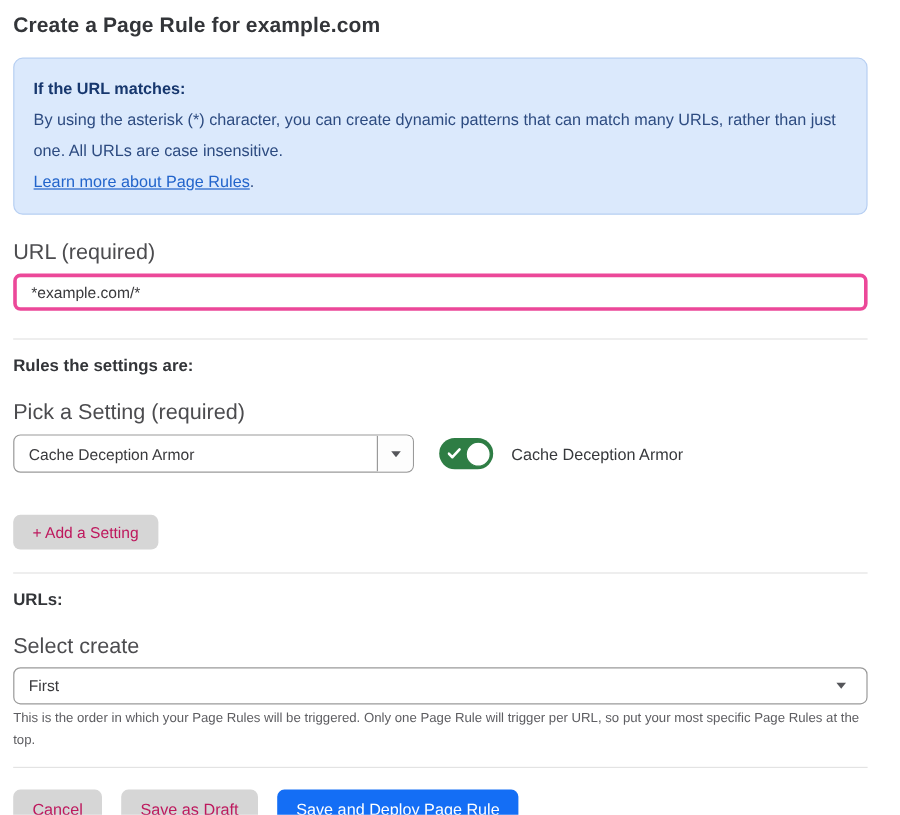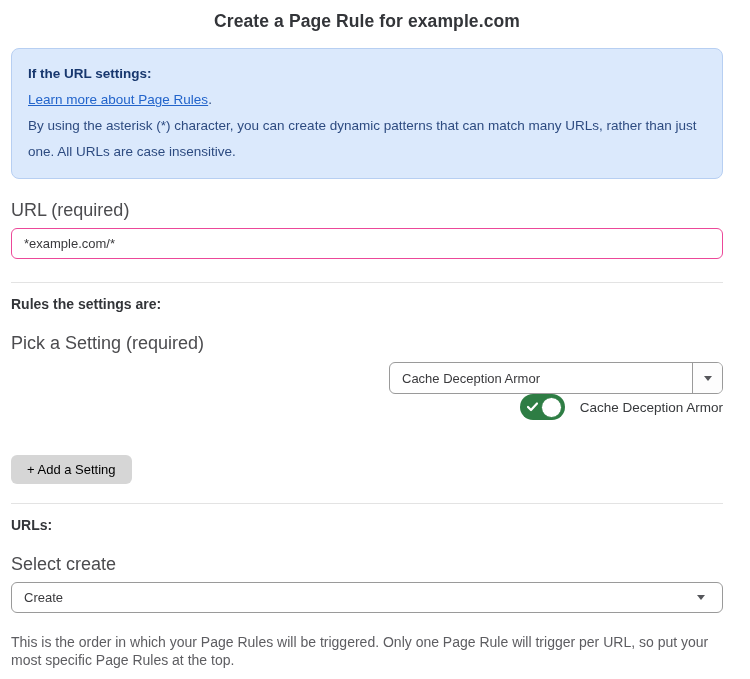--- a/index.html
+++ b/index.html
@@ -11,21 +11,20 @@
     position: relative;
   }
   .page {
     padding: 11px 27px 0 11px; 
   }
   h1.page-title {
     font-size: 17.5px;
     font-weight: bold;
     color: #333539;
     letter-spacing: 0.1px;
-    text-align: center;
   }
   .info-box {
     margin-top: 16px;
     background: #dbe9fc;
     border: 1px solid #b7cff2;
     border-radius: 8px;
     padding: 12px 16px 13px 16px;
     font-size: 13.5px;
     line-height: 26px;
   }
@@ -41,21 +40,21 @@
   }
   .field-label {
     font-size: 18px;
     color: #4c4c4f;
     margin-top: 21px;
   }
   .text-input {
     margin-top: 7px;
     width: 100%;
     height: 31px;
-    border: 1px solid #ec4899;
+    border: 3px solid #ec4899;
     border-radius: 6px;
     padding: 0 12px;
     font-family: "Liberation Sans", sans-serif;
     font-size: 13px;
     color: #3a3a3d;
     background: #fff;
     outline: none;
   }
   .helper-text {
     margin-top: 8px;
@@ -69,22 +68,21 @@
   }
   .section-heading {
     font-size: 14px;
     font-weight: bold;
     color: #333539;
     margin-top: 13px;
   }
   .setting-row {
     margin-top: 8px;
     display: flex;
-    align-items: flex-end;
-    flex-direction: column;
+    align-items: center;
   }
   .select {
     height: 32px;
     border: 1px solid #9a9a9a;
     border-radius: 6px;
     background: #fff;
     display: flex;
     align-items: center;
     font-size: 13px;
     color: #3a3a3d;
@@ -155,30 +153,30 @@
     border: none;
     border-radius: 6px;
     font-family: "Liberation Sans", sans-serif;
     font-size: 13.5px;
     height: 32px;
     padding: 0 16px;
     cursor: pointer;
   }
   .btn-gray {
     background: #d6d6d6;
-    color: #000000;
+    color: #be185d;
   }
   .btn-add { margin-top: 35px; height: 29px; font-size: 13px; }
   .btn-blue {
     background: #146ef5;
     color: #ffffff;
   }
   .order-help {
-    margin-top: 20px;
-    font-size: 14px;
+    margin-top: 3px;
+    font-size: 11px;
     line-height: 18px;
     color: #5d5d61;
     max-width: 706px;
   }
   .divider-order { margin-top: 19px; }
   .divider-actions { margin-top: 13px; }
   .actions-row {
     margin-top: 18px;
     display: flex;
     align-items: center;
@@ -186,23 +184,23 @@
   }
 </style>
 </head>
 <body>
 
 <div class="page">
 
   <h1 class="page-title">Create a Page Rule for example.com</h1>
 
   <div class="info-box">
-    <div class="info-heading">If the URL settings:</div>
+    <div class="info-heading">If the URL matches:</div>
+    <div class="info-body">By using the asterisk (*) character, you can create dynamic patterns that can match many URLs, rather than just one. All URLs are case insensitive.</div>
     <div class="info-body"><a class="info-link">Learn more about Page Rules</a><span>.</span></div>
-    <div class="info-body">By using the asterisk (*) character, you can create dynamic patterns that can match many URLs, rather than just one. All URLs are case insensitive.</div>
   </div>
 
   <div class="field-label">URL (required)</div>
   <input class="text-input" type="text" value="*example.com/*" style="">
 
   <hr class="divider">
 
   <div class="section-heading">Rules the settings are:</div>
 
   <div class="field-label">Pick a Setting (required)</div>
@@ -230,21 +228,21 @@
 
   <button class="btn btn-gray btn-add">+ Add a Setting</button>
 
   <hr class="divider divider-order">
 
   <div class="section-heading">URLs:</div>
 
   <div class="field-label">Select create</div>
 
   <div class="select select-order">
-    <span class="select-value">Create</span>
+    <span class="select-value">First</span>
     <span class="arrow-cell-plain">
       <span class="caret"></span>
     </span>
   </div>
 
   <div class="order-help">This is the order in which your Page Rules will be triggered. Only one Page Rule will trigger per URL, so put your most specific Page Rules at the top.</div>
 
   <hr class="divider divider-actions">
 
   <div class="actions-row">

